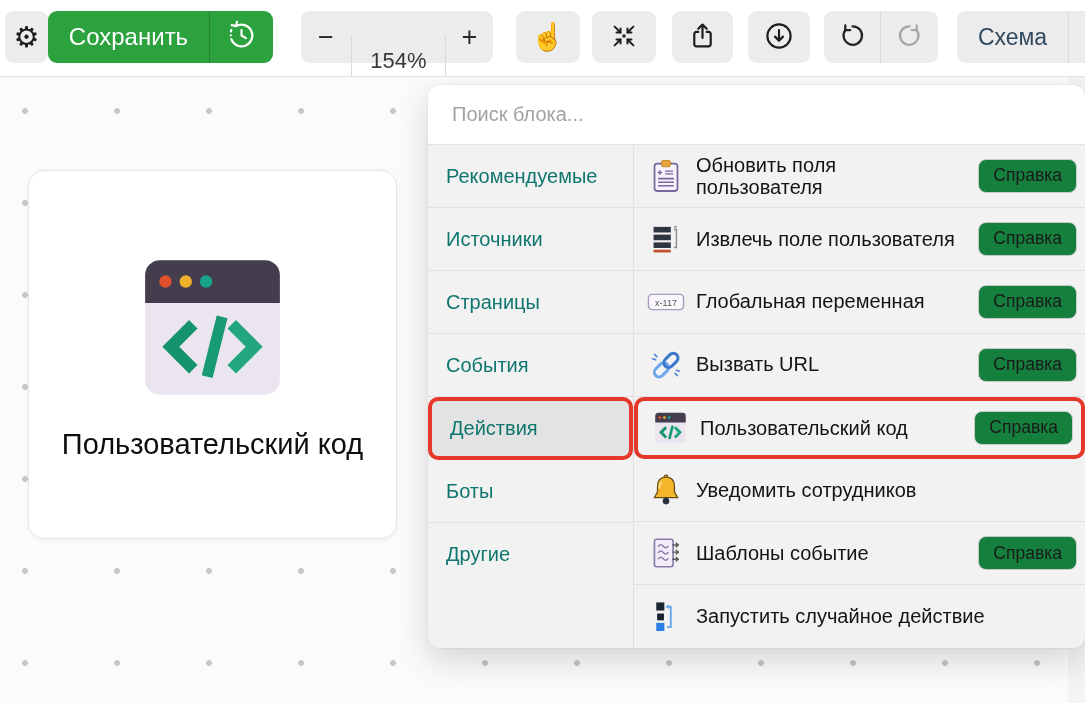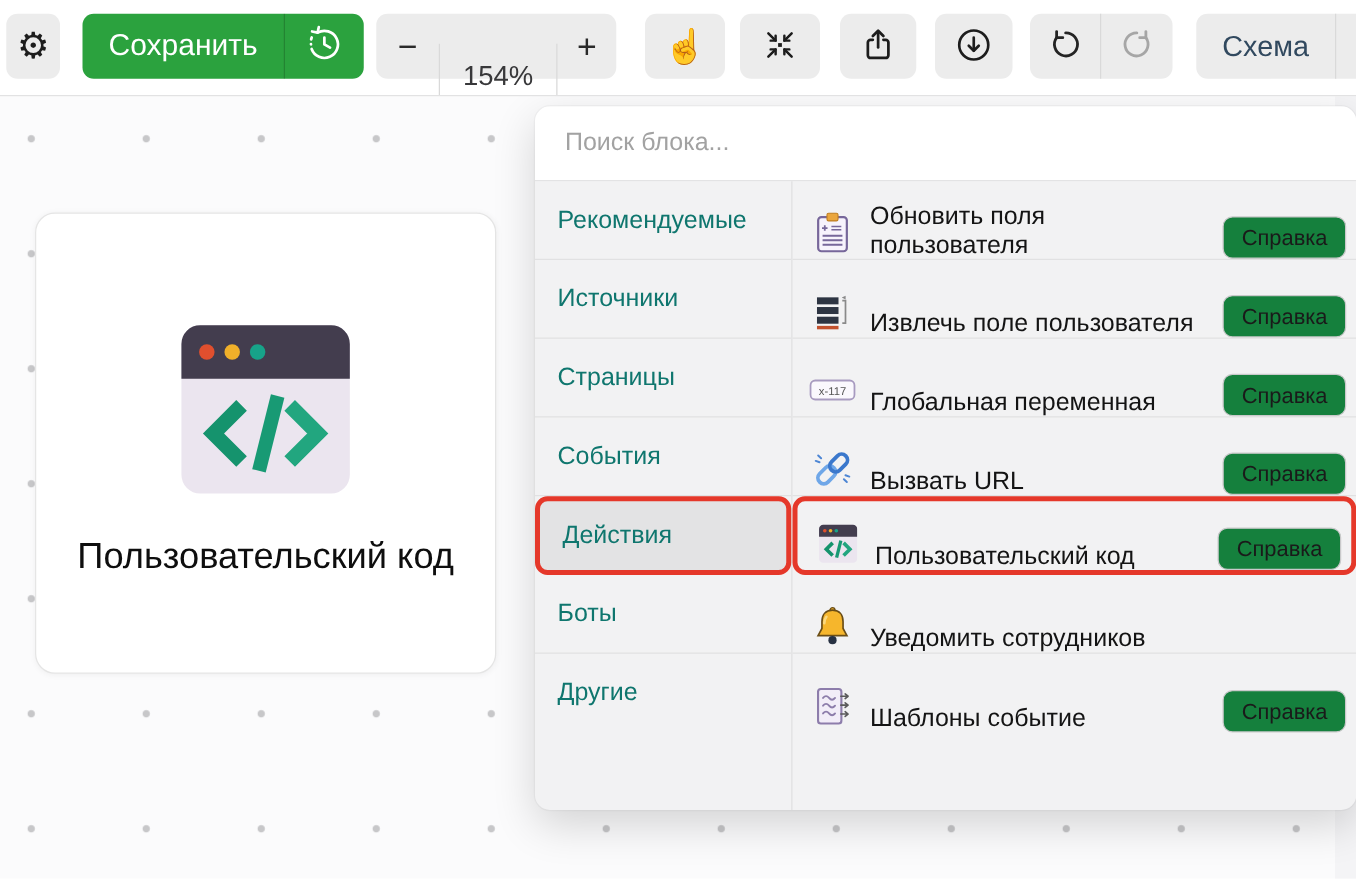--- a/index.html
+++ b/index.html
@@ -8,21 +8,21 @@
 
   
   .toolbar{position:absolute;top:0;left:0;width:1085px;height:76px;background:#fff;border-bottom:1px solid #e2e2e3;z-index:30;overflow:hidden;}
   .tb-item{position:absolute;top:11px;height:52px;border-radius:9px;background:#ececec;display:flex;align-items:center;justify-content:center;box-sizing:border-box;}
   .tb-item button{border:none;background:transparent;padding:0;margin:0;font-family:inherit;cursor:pointer;display:flex;align-items:center;justify-content:center;height:100%;}
   #btn-gear{left:5px;width:43px;}
   #btn-gear button{width:100%;}
   .glyph{font-size:29px;line-height:1;color:#1d1d1d;}
   .glyph.hand{font-size:27px;}
 
-  .save-group{left:66px;width:225px;background:#2ba23e;}
+  .save-group{left:48px;width:225px;background:#2ba23e;}
   .save-main{flex:1;color:#fff;font-size:24px;}
   .save-div{width:1px;height:100%;background:rgba(0,0,0,0.18);}
   .save-history{width:63px;}
 
   #zoom-group{left:301px;width:192px;}
   .zoom-out{width:50px;font-size:27px;color:#2a2a2a;}
   .zoom-val{width:95px;height:100%;display:flex;align-items:center;justify-content:center;font-size:22px;color:#38383a;border-left:1px solid #d9d9d9;border-right:1px solid #d9d9d9;box-sizing:border-box;margin-top:48px;}
   .zoom-in{flex:1;font-size:27px;color:#2a2a2a;}
 
   #btn-hand{left:516px;width:64px;}
@@ -53,21 +53,21 @@
   .picker{position:absolute;left:428px;top:9px;width:657px;height:563px;background:#f2f2f3;border-radius:12px;box-shadow:0 12px 34px rgba(0,0,0,0.16),0 0 0 1px rgba(0,0,0,0.03);overflow:hidden;z-index:20;}
   .search{display:block;width:100%;height:60px;box-sizing:border-box;border:none;outline:none;border-bottom:1px solid #e3e3e4;background:#fff;padding:0 24px;font-size:20px;font-family:inherit;color:#222;}
   .search::placeholder{color:#a2a2a2;}
   .picker-body{display:flex;height:503px;}
   .cats{width:206px;box-sizing:border-box;border-right:1px solid #e0e0e1;}
   .cat{box-sizing:border-box;height:63px;display:flex;align-items:center;padding:0 18px;font-size:20px;color:#0f766e;border-bottom:1px solid #e1e1e2;cursor:pointer;}
   .cat:last-child{border-bottom:none;}
   .cat.selected{background:#e3e3e4;}
   .cat.red{border:4px solid #e5382a;border-radius:10px;}
   .rows{flex:1;display:flex;flex-direction:column;}
-  .row{box-sizing:border-box;height:63px;display:flex;align-items:flex-end;padding:0 8px 0 13px;border-bottom:1px solid #e1e1e2;cursor:pointer;}
+  .row{box-sizing:border-box;height:63px;display:flex;align-items:center;padding:0 8px 0 13px;border-bottom:1px solid #e1e1e2;cursor:pointer;}
   .row:last-child{border-bottom:none;}
   .row.red{border:4px solid #e5382a;border-radius:10px;}
   .row-icon{width:38px;height:42px;display:flex;align-items:center;justify-content:center;flex:none;margin-right:11px;}
   .row-label{font-size:20px;color:#141414;white-space:pre-line;line-height:1.12;}
   .help-btn{margin-left:auto;height:34px;padding:0 14px;border:1px solid #c9c9ca;border-radius:8px;background:#15803d;font-size:17.5px;color:#1a1a1a;font-family:inherit;cursor:pointer;flex:none;}
 
   
   .scrollbar{position:absolute;top:0;right:0;width:17px;height:100%;background:#f4f4f6;}
   .scroll-thumb{position:absolute;top:27px;left:2px;width:13px;height:53px;border-radius:7px;background:#d1d1d3;}
 </style>
@@ -302,20 +302,33 @@
     <span class="row-icon">
                 <svg width="32" height="32" viewBox="0 0 36 36">
     <rect x="5" y="2.5" width="21" height="31" rx="2.5" fill="#f2edf8" stroke="#8d7dab" stroke-width="1.9"></rect>
     <path d="M9.5 10.5c1.8-2.2 3.6-2.2 5.4 0s3.6 2.2 5.4 0M9.5 17.5c1.8-2.2 3.6-2.2 5.4 0s3.6 2.2 5.4 0M9.5 24.5c1.8-2.2 3.6-2.2 5.4 0s3.6 2.2 5.4 0" stroke="#8d7dab" stroke-width="1.7" fill="none" stroke-linecap="round"></path>
     <path d="M25.5 9h6.5m-2.6-2.1l2.6 2.1-2.6 2.1M25.5 17h6.5m-2.6-2.1l2.6 2.1-2.6 2.1M25.5 25h6.5m-2.6-2.1l2.6 2.1-2.6 2.1" stroke="#5a5a5a" stroke-width="1.5" fill="none" stroke-linecap="round" stroke-linejoin="round"></path>
   </svg>
               </span>
     <span class="row-label">Шаблоны событие</span>
     <button class="help-btn">Справка</button>
   </div>
+            <div class="row">
+    <span class="row-icon">
+                <svg width="29" height="33" viewBox="0 0 34 38">
+    <rect x="5" y="2.5" width="9.5" height="9.5" fill="#1b2531"></rect>
+    <rect x="6" y="15.5" width="8" height="8" fill="#1b2531"></rect>
+    <rect x="5" y="26.5" width="9.5" height="9.5" fill="#2d7ee3"></rect>
+    <path d="M17.5 31.5h4.5V7.5h-3" fill="none" stroke="#62a6ec" stroke-width="2.2"></path>
+    <polygon points="19.8,4.8 15.6,7.5 19.8,10.2" fill="#62a6ec"></polygon>
+  </svg>
+              </span>
+    <span class="row-label">Запустить случайное действие</span>
+
+  </div>
           </div>
       </div>
     </div>
 
     <div class="scrollbar">
       <div class="scroll-thumb"></div>
     </div>
   </div>
 
 </div>

